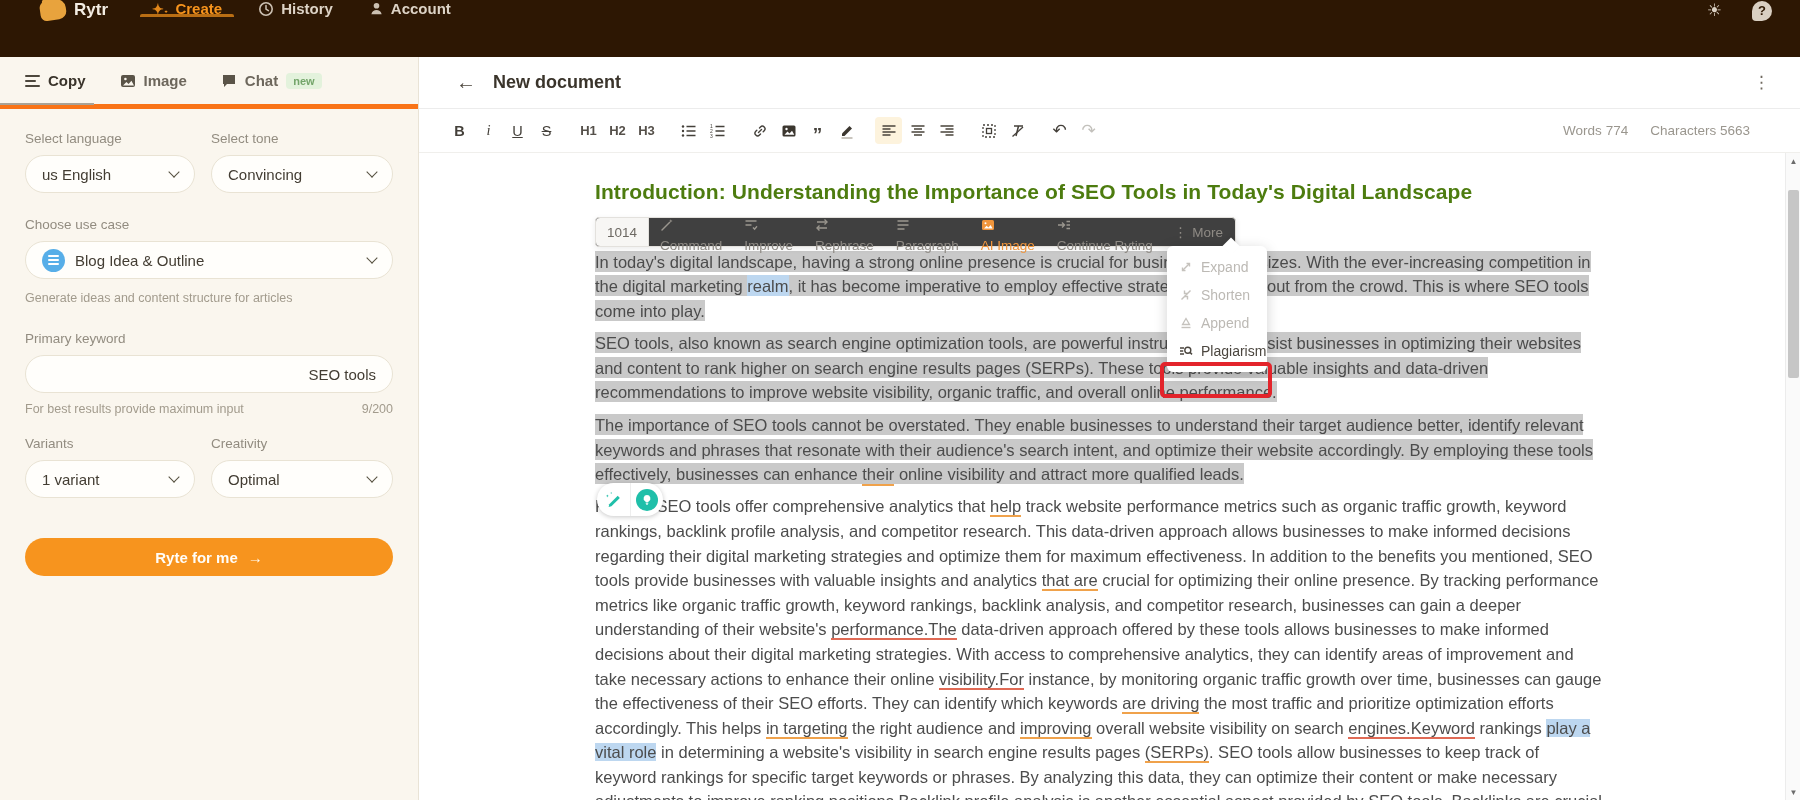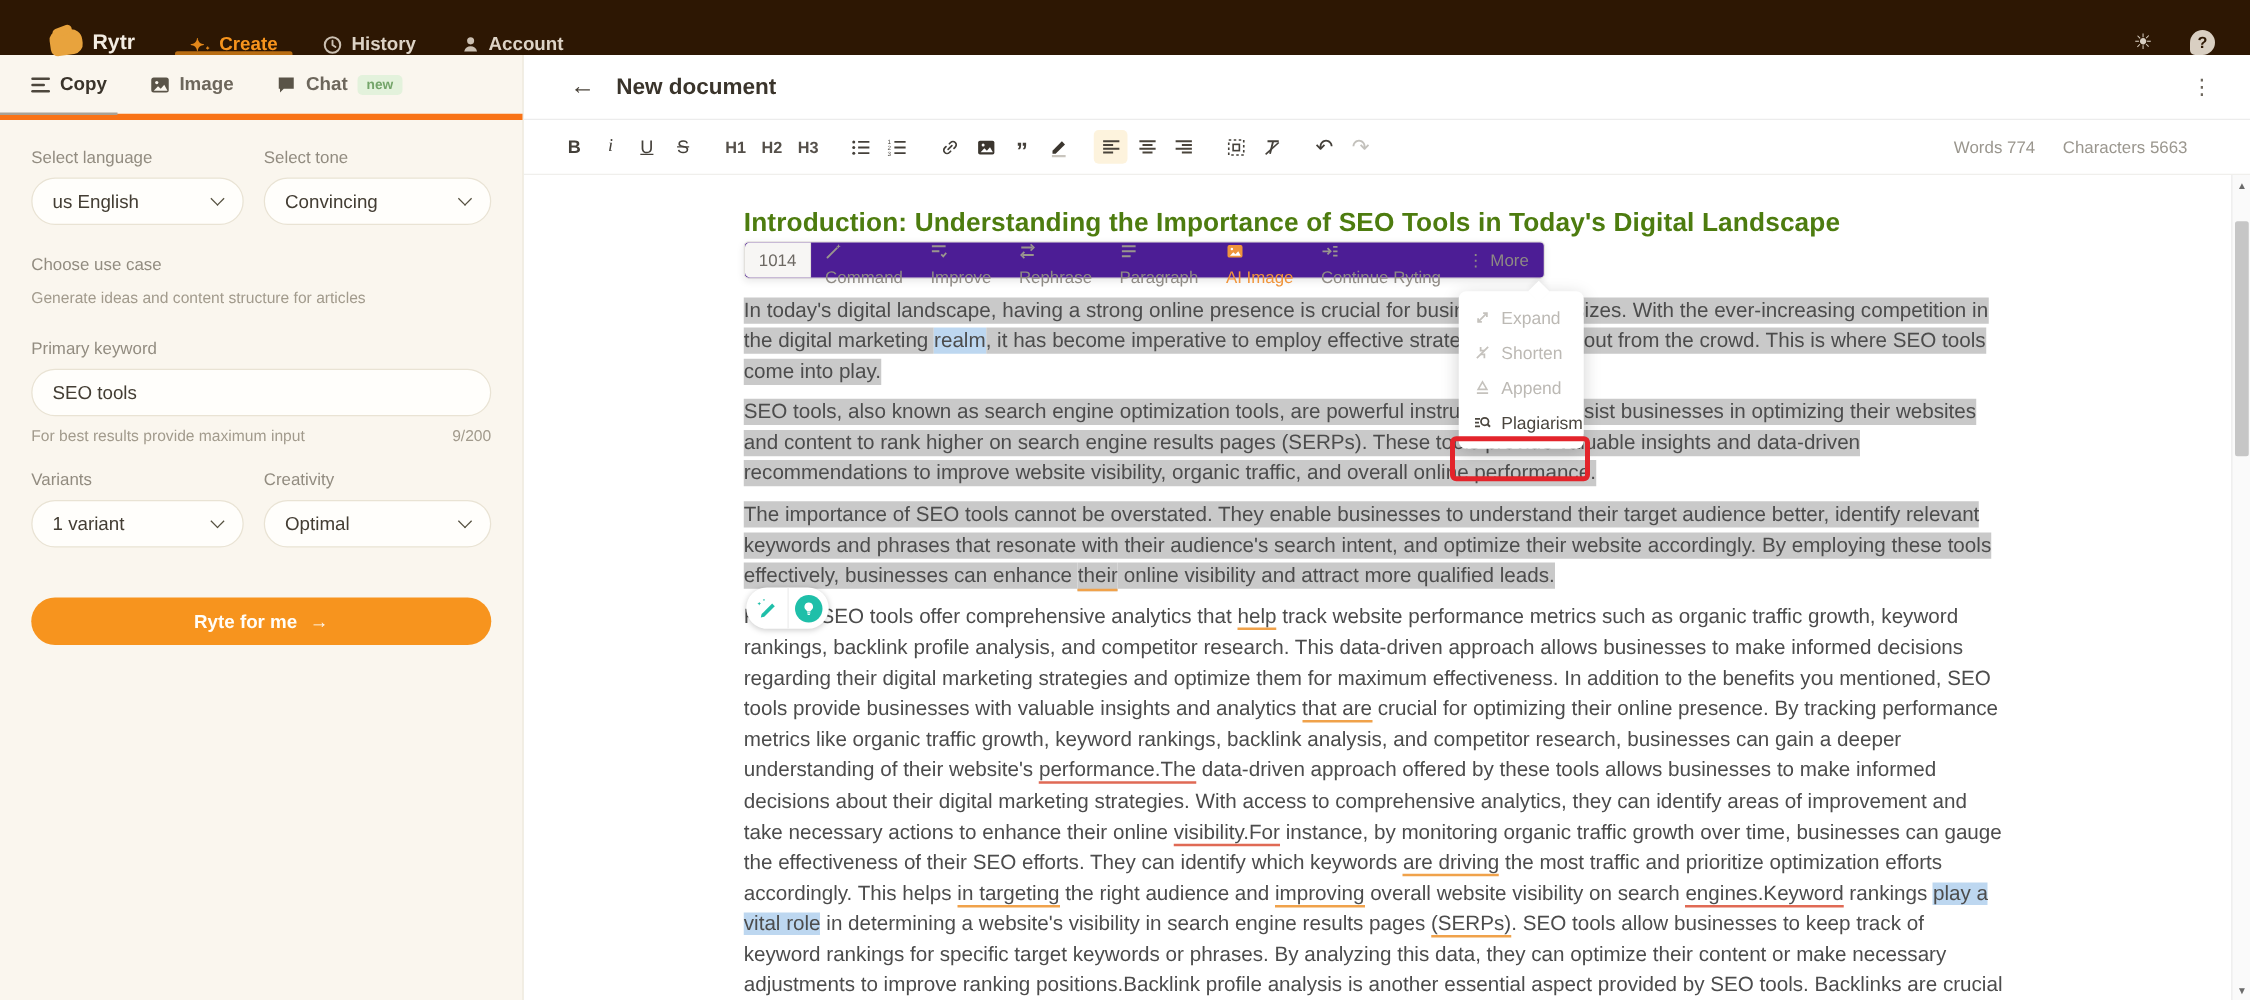--- a/index.html
+++ b/index.html
@@ -1,21 +1,21 @@
 <!DOCTYPE html>
 <html><head>
 <meta charset="utf-8">
 <style>
   * { margin:0; padding:0; box-sizing:border-box; }
   html,body { width:1800px; height:800px; overflow:hidden; }
   body { font-family:"Liberation Sans", sans-serif; background:#fff; }
   .app { position:relative; width:1800px; height:800px; display:flex; flex-direction:column; }
 
   
-  .topnav { height:44px; background:#2d1703; display:flex; align-items:flex-end; flex-shrink:0; color:#e9e1d6; }
+  .topnav { height:57px; background:#2d1703; display:flex; align-items:flex-start; flex-shrink:0; color:#e9e1d6; }
   .brand { display:flex; align-items:center; gap:8px; padding:0 26px 0 40px; }
   .brand-logo { width:26px; height:20px; background:#e8a33d; border-radius:7px 9px 8px 6px; position:relative; transform:rotate(-8deg); }
   .brand-logo:before { content:""; position:absolute; left:3px; top:-3px; width:16px; height:7px; background:#e8a33d; border-radius:4px; transform:rotate(-12deg); }
   .brand-name { font-size:17px; font-weight:bold; color:#f3ece2; }
   .nav-item { display:flex; align-items:center; gap:7px; padding:0 18px; font-size:15px; font-weight:bold; color:#ddd3c6; position:relative; cursor:pointer; }
   .nav-item .nicon { font-size:14px; opacity:.9; }
   .nav-item.active { color:#f7941d; }
   .nav-item.active:after { content:""; position:absolute; left:6px; right:6px; bottom:0; height:3px; background:#b96e14; border-radius:2px 2px 0 0; }
   .topnav-right { margin-left:auto; display:flex; align-items:center; gap:30px; padding-right:28px; }
   .theme-ic { color:#d9cfc2; font-size:17px; }
@@ -41,21 +41,21 @@
   .pill .grow { flex:1; }
   .chev { width:8px; height:8px; border-right:1.6px solid #55503f; border-bottom:1.6px solid #55503f; transform:rotate(45deg); margin-top:-4px; flex-shrink:0; }
   .usecase-pill { margin-top:0; }
   .uc-icon { width:23px; height:23px; border-radius:50%; background:#57aee8; margin-right:10px; position:relative; flex-shrink:0; }
   .uc-icon:before { content:""; position:absolute; left:6px; top:6px; width:11px; height:2px; background:#fff; box-shadow:0 4px 0 #fff, 0 8px 0 #fff; border-radius:1px; }
   .caption { font-size:12.5px; color:#a29b8d; margin-top:10px; line-height:1.45; }
   .caption a { color:#e8764f; text-decoration:none; }
   .hint-row { display:flex; justify-content:space-between; font-size:12.5px; color:#a29b8d; margin-top:9px; }
   .cta { margin-top:40px; height:38px; border:none; border-radius:19px; background:#f7941e; color:#fffdf8; font-size:15px; font-weight:bold; width:100%; display:flex; align-items:center; justify-content:center; gap:10px; cursor:pointer; font-family:inherit; }
   .mt24 { margin-top:24px; } .mt20 { margin-top:20px; }
-  input.pill-input { width:100%; outline:none; font-family:inherit; }
+  input.pill-input { width:100%; outline:none; font-family:inherit;text-align:right; }
 
   
   .main { flex:1; display:flex; flex-direction:column; min-width:0; background:#fff; position:relative; }
   .doc-header { height:52px; display:flex; align-items:center; padding:0 30px 0 37px; border-bottom:1px solid #ececec; flex-shrink:0; }
   .back-arrow { font-size:20px; color:#4a443b; margin-right:17px; cursor:pointer; }
   .doc-title { font-size:18px; font-weight:bold; color:#3a342b; }
   .kebab { margin-left:auto; color:#6f695f; font-size:17px; letter-spacing:0; cursor:pointer; }
 
   .editor-toolbar { height:44px; display:flex; align-items:center; padding:0 26px; border-bottom:1px solid #f0efec; flex-shrink:0; }
   .tb-btn { min-width:27px; height:27px; display:flex; align-items:center; justify-content:center; border-radius:4px; color:#44403a; font-size:14.5px; cursor:pointer; margin:0 1px; }
@@ -72,21 +72,21 @@
   .doc-content { padding:27px 0 0 176px; width:1196px; }
   .doc-h1 { font-size:21px; font-weight:bold; color:#4d7c0f; letter-spacing:.1px; }
   .doc-p { margin-top:8px; font-size:16.5px; line-height:24.6px; color:#4c4c4c; width:1008px; }
   .doc-p.first { margin-top:45px; }
   .sel { background:#c9c9c9; box-decoration-break:clone; -webkit-box-decoration-break:clone; padding:1.5px 0; }
   .hl-blue { background:#bdd7f0 !important; }
   .u-orange { border-bottom:2px solid #f0a24b; }
   .u-red { border-bottom:2px solid #e06a55; }
 
   
-  .ctx-bar { position:absolute; left:176px; top:53px; height:30px; background:#4c1d95; border:1px solid #e3e1dd; border-radius:4px; box-shadow:0 2px 6px rgba(0,0,0,.08); display:flex; align-items:center; font-size:13.5px; color:#8e8a84; z-index:5; }
+  .ctx-bar { position:absolute; left:176px; top:64px; height:30px; background:#404040; border:1px solid #e3e1dd; border-radius:4px; box-shadow:0 2px 6px rgba(0,0,0,.08); display:flex; align-items:center; font-size:13.5px; color:#8e8a84; z-index:5; }
   .ctx-count { padding:0 11px; height:100%; display:flex; align-items:center; border-right:1px solid #e3e1dd; color:#6d6963; background:#f7f6f4; border-radius:4px 0 0 4px; font-size:13.5px; }
   .ctx-item { display:flex; gap:6px; padding:0 11px; height:100%; cursor:pointer; white-space:nowrap;flex-direction:column; }
   .ctx-item .ci { width:14px; height:14px; flex-shrink:0; }
   .ctx-item.orange { color:#f0953c; }
   .ctx-more { display:flex; align-items:center; gap:5px; padding:0 12px 0 10px; cursor:pointer; }
 
   
   .ctx-menu { position:absolute; left:748px; top:93px; width:100px; background:#fff; border-radius:6px; box-shadow:0 3px 14px rgba(0,0,0,.18); z-index:6; padding:7px 0; }
   .ctx-menu:before { content:""; position:absolute; top:-6px; left:58px; width:12px; height:12px; background:#fff; transform:rotate(45deg); box-shadow:-2px -2px 4px rgba(0,0,0,.05); }
   .menu-item { display:flex; align-items:center; gap:8px; padding:6px 12px; font-size:14px; color:#bcb9b4; cursor:pointer; position:relative; }
@@ -177,20 +177,25 @@
             <span class="grow">us English</span>
             <span class="chev"></span>
           </div>
           <div class="pill">
             <span class="grow">Convincing</span>
             <span class="chev"></span>
           </div>
         </div>
 
         <div class="f-label mt24">Choose use case</div>
+        <div class="pill usecase-pill">
+          <span class="uc-icon"></span>
+          <span class="grow">Blog Idea &amp; Outline</span>
+          <span class="chev"></span>
+        </div>
         <div class="caption">Generate ideas and content structure for articles</div>
 
         <div class="f-label mt24">Primary keyword</div>
         <div class="pill" style="cursor:text;">
           <input class="pill-input" style="border: none; background: transparent; font-size: 15px; color: rgb(67, 61, 51);" value="SEO tools">
         </div>
         <div class="hint-row">
           <span>For best results provide maximum input</span>
           <span>9/200</span>
         </div>

